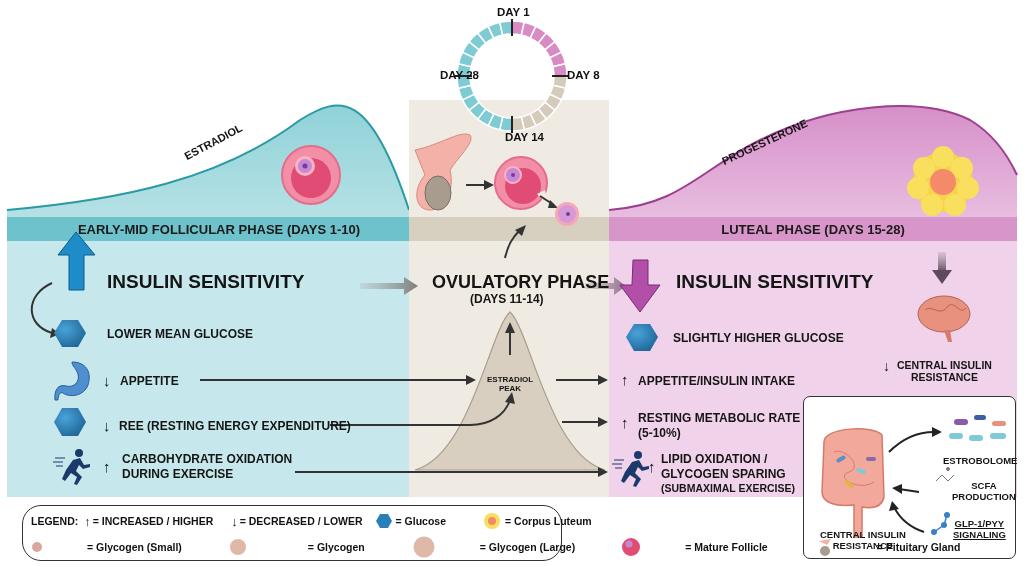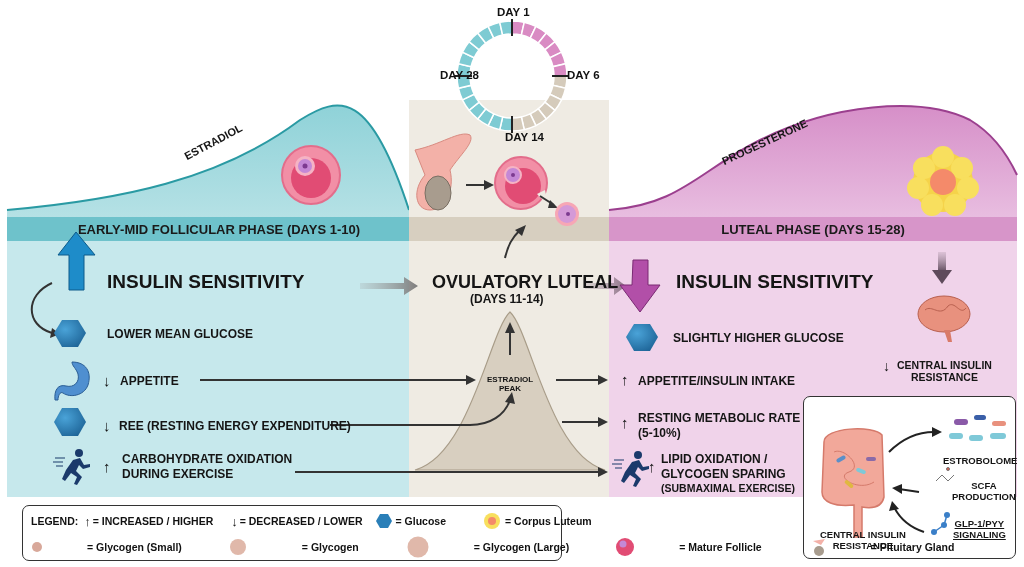--- a/index.html
+++ b/index.html
@@ -2,21 +2,21 @@
 <html><head>
 <meta charset="utf-8">
 <style>
   * { box-sizing: border-box; margin: 0; padding: 0; }
   html, body { width: 1024px; height: 567px; overflow: hidden; background: #ffffff; }
   body { position: relative; font-family: "Liberation Sans", sans-serif; color: #111; }
   .abs { position: absolute; }
   .txt { position: absolute; font-weight: bold; color: #151515; white-space: nowrap; font-family: "Liberation Sans", sans-serif; }
   .bg-svg { position: absolute; left: 0; top: 0; }
   .phase-band { position: absolute; height: 24px; top: 217px; display: flex; align-items: center; justify-content: center; font-weight: bold; font-size: 13px; color: #1a1a1a; }
-  .legend { position: absolute; left: 22px; top: 505px; width: 540px; height: 56px; border: 1.5px solid #333; border-radius: 7px; background: #fff; font-size: 10.5px; font-weight: bold; }
+  .legend { position: absolute; left: 22px; top: 505px; width: 540px; height: 56px; border: 1.5px solid #333; border-radius: 19px; background: #fff; font-size: 10.5px; font-weight: bold; }
   .legend-row { position: absolute; display: flex; align-items: center; white-space: nowrap; }
   .gut-box { position: absolute; left: 803px; top: 396px; width: 213px; height: 163px; border: 1.5px solid #333; border-radius: 7px; background: #fff; }
   .day-label { position: absolute; font-weight: bold; font-size: 11.5px; color: #111; white-space: nowrap; }
 </style>
 </head>
 <body>
 
 <svg class="bg-svg" width="1024" height="567">
   <defs>
     <linearGradient id="folGrad" x1="0" y1="0" x2="0" y2="1">
@@ -186,41 +186,41 @@
       <path d="M488.1363943485343 26.446712265366955 A55 55 0 0 1 499.7613486324027 22.378964829999703 L502.6541207738348 35.05302768836341 A42 42 0 0 0 493.7768829570625 38.1593075480984 Z" fill="#7ecbd3" stroke="#ffffff" stroke-width="1.5"></path>
       <path d="M499.7613486324027 22.378964829999703 A55 55 0 0 1 512 21 L512 34 A42 42 0 0 0 502.6541207738348 35.05302768836341 Z" fill="#7ecbd3" stroke="#ffffff" stroke-width="1.5"></path>
       <line x1="512" y1="36" x2="512" y2="19" stroke="#222" stroke-width="2"></line>
       <line x1="552" y1="76" x2="569" y2="76" stroke="#222" stroke-width="2"></line>
       <line x1="512" y1="116" x2="512" y2="133" stroke="#222" stroke-width="2"></line>
       <line x1="472" y1="76" x2="455" y2="76" stroke="#222" stroke-width="2"></line>
     </g>
 </svg>
 
 <div class="day-label" style="left:497px; top:6px;">DAY 1</div>
-<div class="day-label" style="left:567px; top:69px;">DAY 6</div>
+<div class="day-label" style="left:567px; top:69px;">DAY 8</div>
 <div class="day-label" style="left:493px; top:131px;padding-left:12px;">DAY 14</div>
 <div class="day-label" style="left:416px; top:69px;margin-left:24px;">DAY 28</div>
 
 <div class="txt" style="left:188px; top:150px; font-size:11px; transform:rotate(-28deg); transform-origin:left bottom;">ESTRADIOL</div>
 <div class="txt" style="left:725px; top:155px; font-size:11px; transform:rotate(-25deg); transform-origin:left bottom;">PROGESTERONE</div>
 
 <div class="phase-band" style="left:7px; width:424px;">EARLY-MID FOLLICULAR PHASE (DAYS 1-10)</div>
 <div class="phase-band" style="left:609px; width:408px;">LUTEAL PHASE (DAYS 15-28)</div>
 
 <div class="txt" style="left:107px; top:271px; font-size:19px;">INSULIN SENSITIVITY</div>
 <div class="txt" style="left:107px; top:327px; font-size:12px;">LOWER MEAN GLUCOSE</div>
 <div class="txt" style="left:103px; top:372px; font-size:15px;">↓</div>
 <div class="txt" style="left:120px; top:374px; font-size:12px;">APPETITE</div>
 <div class="txt" style="left:103px; top:417px; font-size:15px;">↓</div>
 <div class="txt" style="left:119px; top:419px; font-size:12px;">REE (RESTING ENERGY EXPENDITURE)</div>
 <div class="txt" style="left:103px; top:458px; font-size:15px;">↑</div>
 <div class="txt" style="left:122px; top:452px; font-size:12px;">CARBOHYDRATE OXIDATION</div>
 <div class="txt" style="left:122px; top:467px; font-size:12px;">DURING EXERCISE</div>
 
-<div class="txt" style="left:432px; top:272px; font-size:18px;">OVULATORY LUTEAL</div>
+<div class="txt" style="left:432px; top:272px; font-size:18px;">OVULATORY PHASE</div>
 <div class="txt" style="left:470px; top:292px; font-size:12px;">(DAYS 11-14)</div>
 <div class="txt" style="left:487px; top:375px; font-size:8px; text-align:center; width:46px;">
   <div>ESTRADIOL</div>
   <div>PEAK</div>
 </div>
 
 <div class="txt" style="left:676px; top:271px; font-size:19px;">INSULIN SENSITIVITY</div>
 <div class="txt" style="left:673px; top:331px; font-size:12px;">SLIGHTLY HIGHER GLUCOSE</div>
 <div class="txt" style="left:621px; top:371px; font-size:15px;">↑</div>
 <div class="txt" style="left:638px; top:374px; font-size:12px;">APPETITE/INSULIN INTAKE</div>
@@ -307,21 +307,21 @@
     <span style="margin-left:3px;">= Corpus Luteum</span>
   </div>
   <div class="legend-row" style="left:8px; top:30px;gap:41px;">
     <svg width="12" height="12">
         <circle cx="6" cy="6" r="5" fill="#d8a89a"></circle>
       </svg>
     <span style="margin-left:3px;">= Glycogen (Small)</span>
     <svg width="18" height="18" style="margin-left:6px;">
         <circle cx="9" cy="9" r="8" fill="#e0b8aa"></circle>
       </svg>
-    <span style="margin-left:14px;">= Glycogen</span>
+    <span style="margin-left:20px;">= Glycogen</span>
     <svg width="24" height="22" style="margin-left:6px;">
         <circle cx="12" cy="11" r="10.5" fill="#e0b8aa"></circle>
       </svg>
     <span style="margin-left:3px;">= Glycogen (Large)</span>
     <svg width="20" height="20" style="margin-left:5px;">
         <circle cx="10" cy="10" r="9" fill="#e14c74"></circle>
         <circle cx="8" cy="7" r="3.5" fill="#c488d6"></circle>
       </svg>
     <span style="margin-left:3px;">= Mature Follicle</span>
     <svg width="16" height="20" style="margin-left:8px;">

